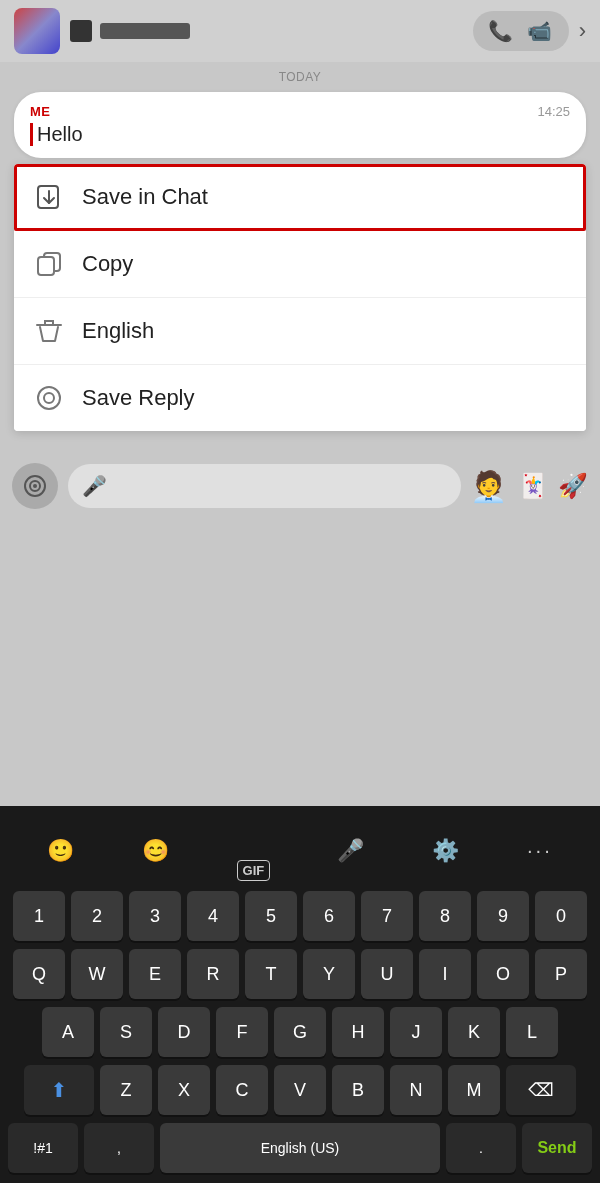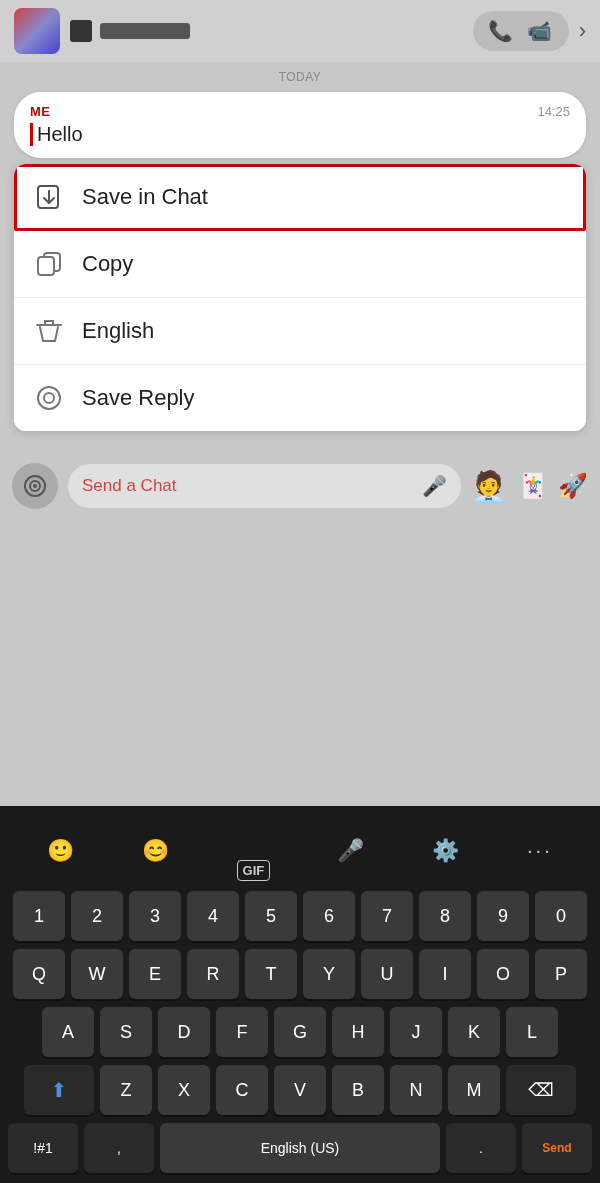--- a/index.html
+++ b/index.html
@@ -112,21 +112,21 @@
       font-size: 20px;
       color: #222;
       font-weight: 400;
       padding-left: 4px;
       border-left: 3px solid #cc0000;
     }
 
     
     .context-menu {
       background: white;
-      border-radius: 12px;
+      border-radius: 4px;
       margin: 6px 0;
       overflow: hidden;
       box-shadow: 0 2px 10px rgba(0,0,0,0.15);
     }
     .context-menu-item {
       display: flex;
       align-items: center;
       padding: 18px 20px;
       gap: 18px;
       border-bottom: 1px solid #eee;
@@ -271,23 +271,23 @@
       background: #2a2a2a;
     }
     .key.space {
       max-width: none;
       flex: 4;
       font-size: 14px;
       background: #3a3a3a;
     }
     .key.send {
       max-width: 80px;
-      font-size: 12px;
+      font-size: 16px;
       font-weight: 600;
-      color: #f97316;
+      color: #84cc16;
       background: #2a2a2a;
     }
     .key.shift {
       max-width: 70px;
       background: #2a2a2a;
     }
     .key.backspace {
       max-width: 70px;
       background: #2a2a2a;
     }
@@ -378,21 +378,20 @@
 
 <div class="input-bar">
   <div class="input-camera-btn">
     <svg width="24" height="24" viewBox="0 0 24 24" fill="none">
       <circle cx="12" cy="12" r="5" stroke="#555" stroke-width="2" fill="none"></circle>
       <circle cx="12" cy="12" r="10" stroke="#555" stroke-width="2" fill="none"></circle>
       <circle cx="12" cy="12" r="2" fill="#555"></circle>
     </svg>
   </div>
   <div class="input-field-wrap">
-    <span class="input-placeholder">Send a Chat</span>
     <span class="input-mic-icon">🎤</span>
   </div>
   <div class="input-sticker-row">
     <span class="sticker-emoji">🧑‍💼</span>
     <span class="sticker-icon">🃏</span>
     <span class="sticker-icon">🚀</span>
   </div>
 </div>
 
 <div class="keyboard">

